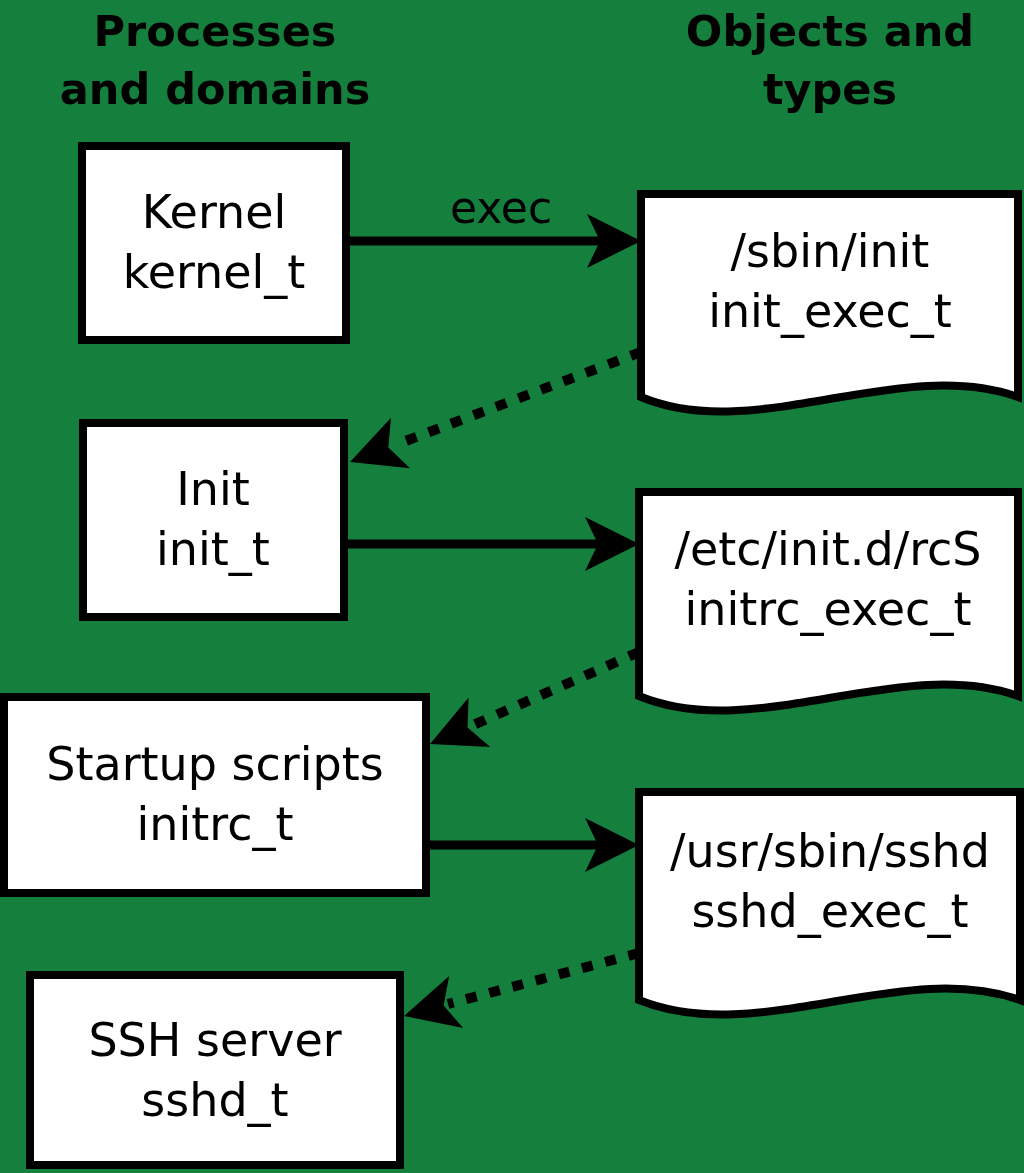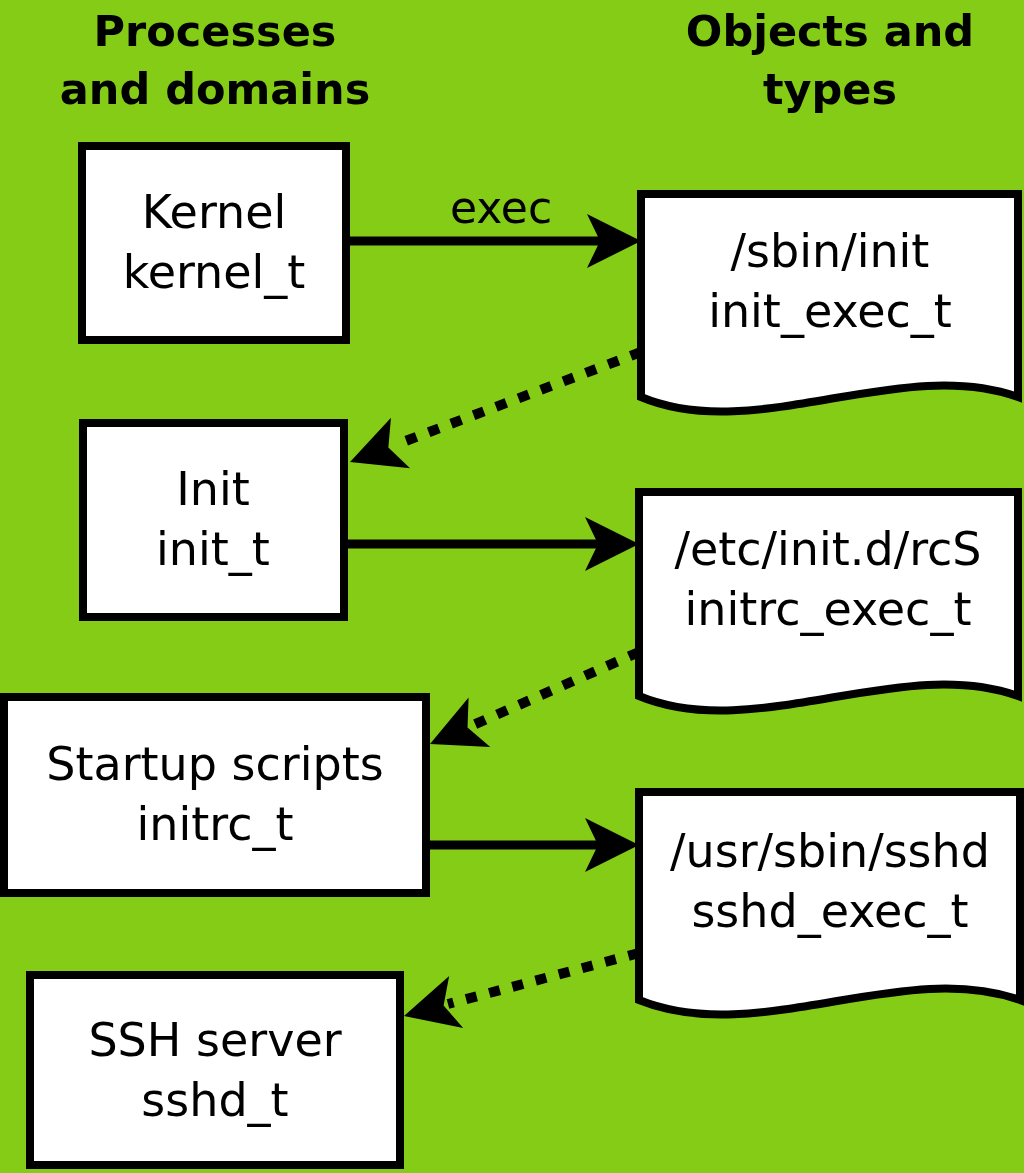--- a/index.html
+++ b/index.html
@@ -4,21 +4,21 @@
 <style>
   html, body {
     margin: 0;
     padding: 0;
     background: #ffffff;
   }
   .canvas {
     position: relative;
     width: 1024px;
     height: 1173px;
-    background: #84cc16;
+    background: #15803d;
     overflow: hidden;
     font-family: "DejaVu Sans", "Liberation Sans", sans-serif;
     text-align: right;
   }
   svg { display: block; }
   .node-box {
     fill: #ffffff;
     stroke: #000000;
     stroke-width: 8;
   }

